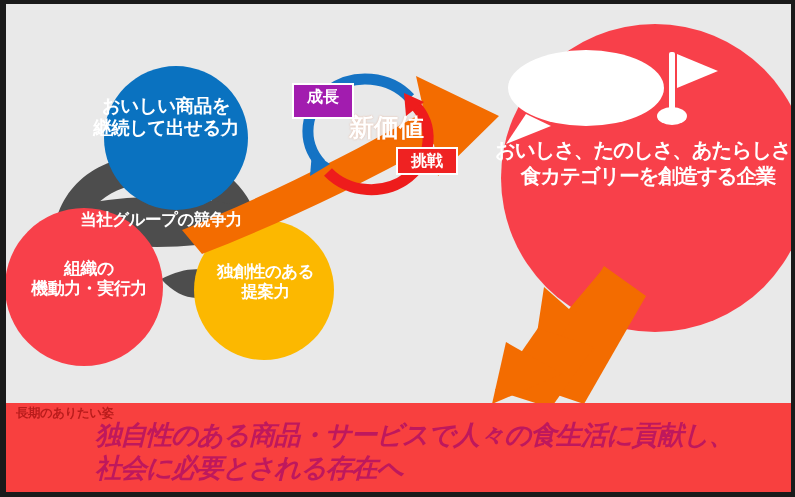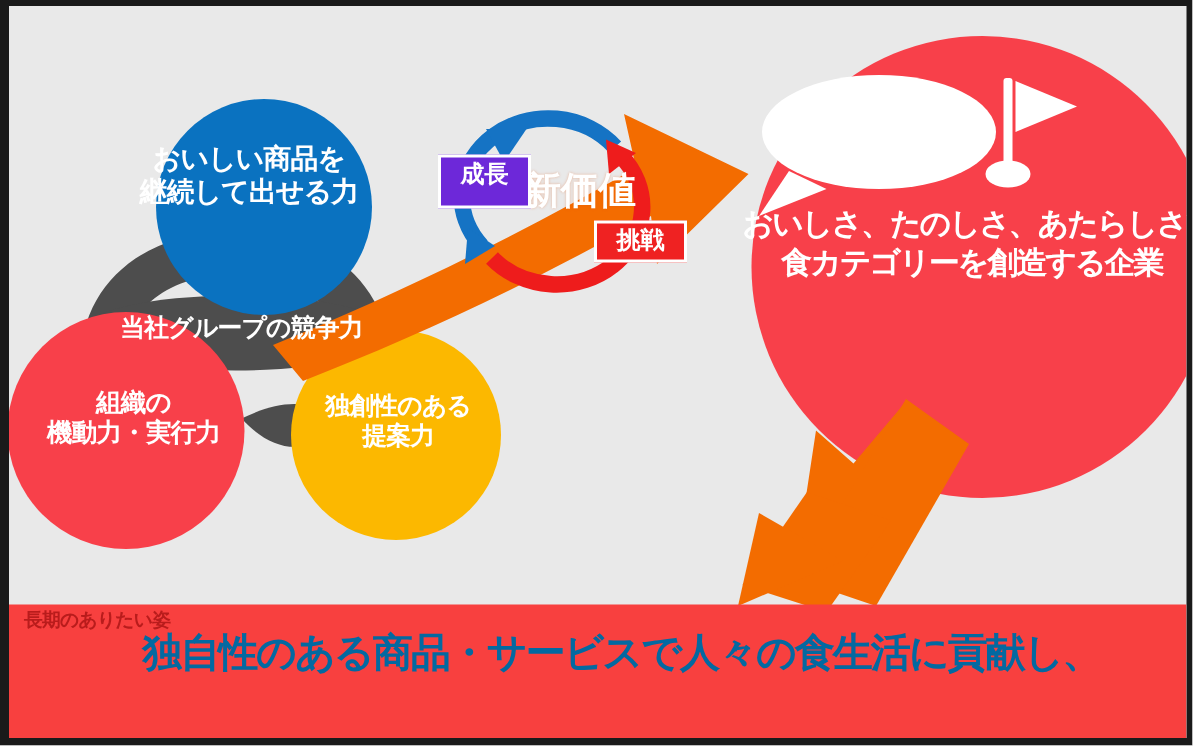--- a/index.html
+++ b/index.html
@@ -28,35 +28,35 @@
   #lbl-yellow{left:182px;top:258px;width:155px;font-size:16.5px;letter-spacing:-0.5px;}
   #lbl-gray{left:55px;top:206px;width:200px;font-size:16.5px;letter-spacing:-0.5px;}
 
   
   #lbl-shinkachi{left:318px;top:108px;width:125px;font-size:25px;letter-spacing:0px;
      text-shadow:0 0 2px rgba(230,80,0,.35);}
 
   
   .tagbox{position:absolute;color:#fff;font-weight:bold;text-align:center;
           font-size:16px;line-height:24px;border:2px solid #fff;box-sizing:border-box;}
-  #tag-growth{left:286px;top:79px;width:62px;height:36px;background:#6d28d9;margin-top:20px;}
+  #tag-growth{left:286px;top:79px;width:62px;height:36px;background:#a21caf;}
   #tag-challenge{left:390px;top:143px;width:62px;height:28px;background:#ef2222;text-align:center;}
 
   
   #bubble-text{left:508px;top:60px;width:150px;font-size:19px;color:#f04a52;
      line-height:1.22;letter-spacing:-0.5px;}
   #vision-text{left:489px;top:133px;width:306px;font-size:20.5px;
      letter-spacing:-1.2px;line-height:1.28;text-align:center;}
 
   
   #banner{position:absolute;left:0;top:399px;width:785px;height:89px;background:#f8403f;}
   #banner-kicker{position:absolute;left:10px;top:401px;font-size:12.5px;color:#b91c1c;
      font-weight:bold;letter-spacing:-0.5px;}
-  #banner-lines{position:absolute;left:89px;top:415px;width:690px;color:#0369a1;
-     font-weight:bold;font-size:26.5px;line-height:1.24;letter-spacing:-1.2px;}
+  #banner-lines{position:absolute;left:89px;top:415px;width:690px;color:#be185d;
+     font-weight:bold;font-size:26.5px;line-height:1.24;letter-spacing:-1.2px;font-style:italic;}
   #banner-lines div{white-space:pre;}
 </style>
 </head>
 <body>
 
 <div id="slide">
   <div id="stage">
 
     <svg id="svgmain" viewBox="0 0 785 488">
 
@@ -157,16 +157,17 @@
 
     <div class="txt" id="vision-text">おいしさ、たのしさ、あたらしさで
 食カテゴリーを創造する企業</div>
 
     <div id="banner"></div>
 
     <div id="banner-kicker">長期のありたい姿</div>
 
     <div id="banner-lines">
       <div>独自性のある商品・サービスで人々の食生活に貢献し、</div>
+      <div>社会に必要とされる存在へ</div>
     </div>
 
   </div>
 </div>
 
 </body></html>

